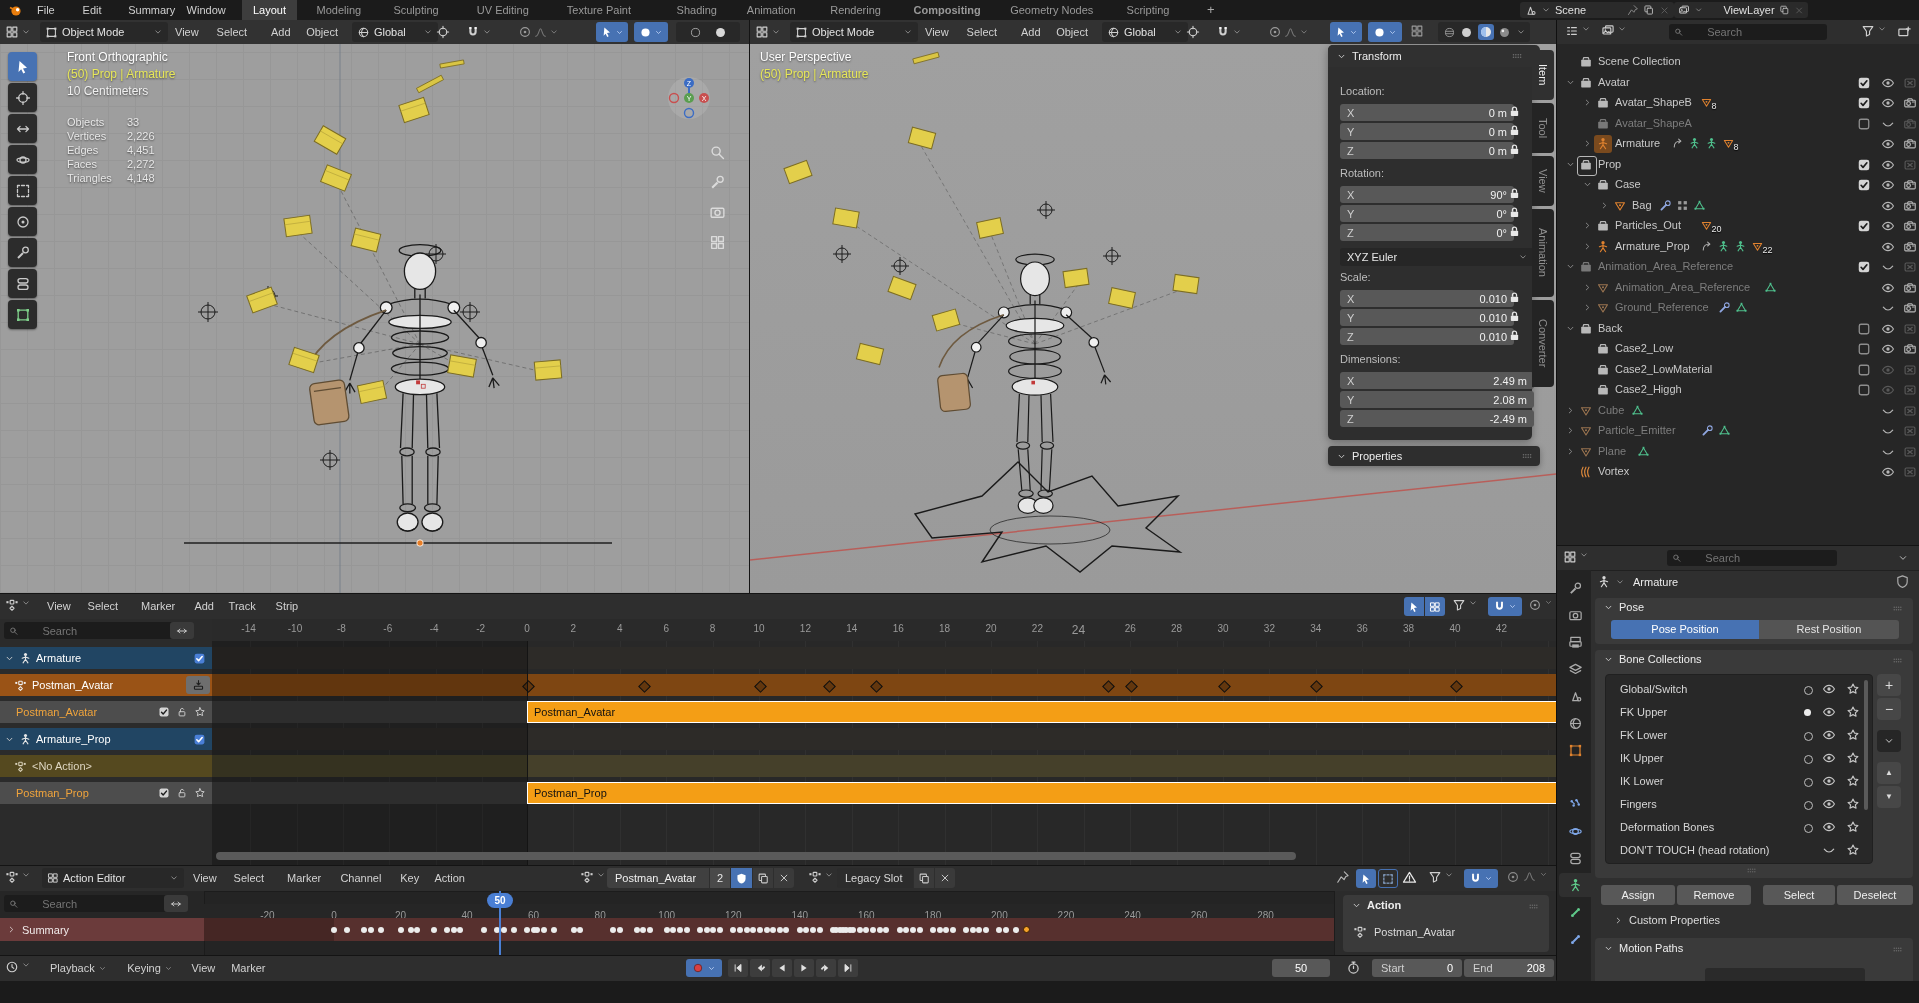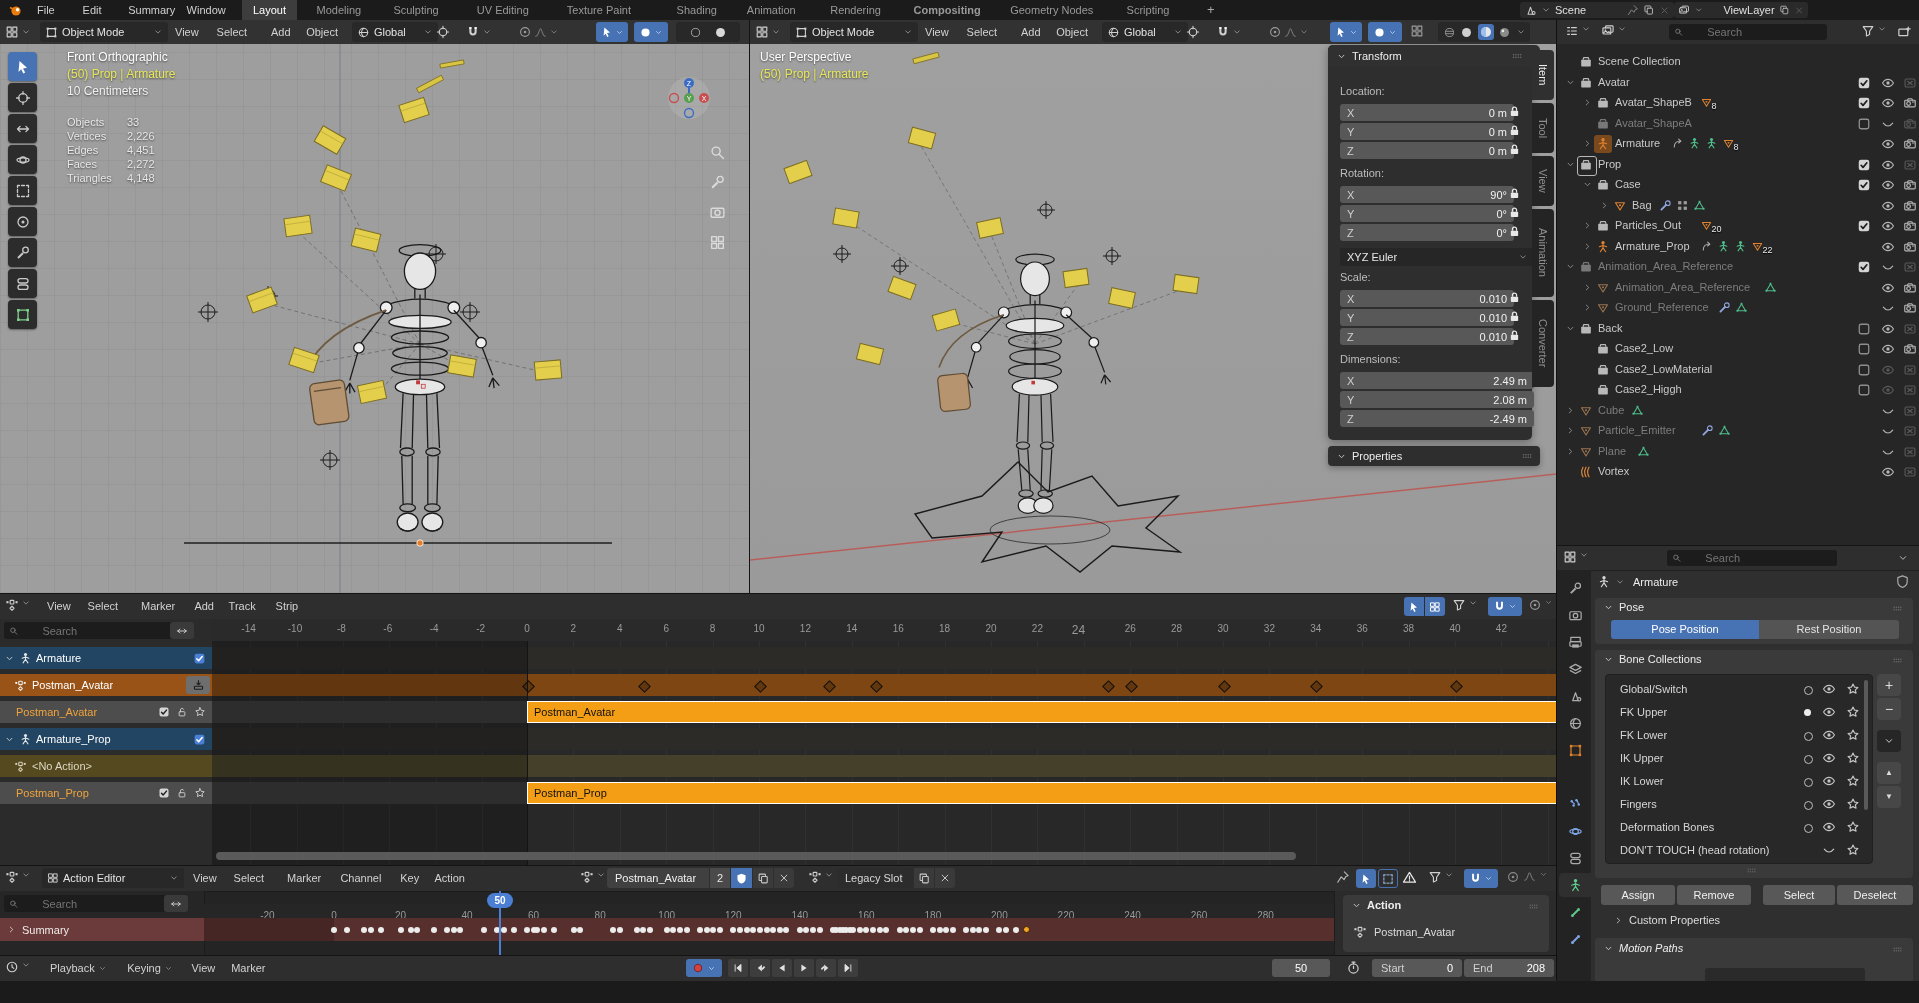--- a/index.html
+++ b/index.html
@@ -1906,21 +1906,21 @@
       <div style="position: absolute; left: 44px; top: 339px; width: 74px; height: 20px; background: rgb(88, 88, 88); border-radius: 3px; color: rgb(239, 239, 239); text-align: center; line-height: 20px;">Assign</div>
       <div style="position: absolute; left: 120px; top: 339px; width: 74px; height: 20px; background: rgb(88, 88, 88); border-radius: 3px; color: rgb(239, 239, 239); text-align: center; line-height: 20px;">Remove</div>
       <div style="position: absolute; left: 206px; top: 339px; width: 72px; height: 20px; background: rgb(88, 88, 88); border-radius: 3px; color: rgb(239, 239, 239); text-align: center; line-height: 20px;">Select</div>
       <div style="position: absolute; left: 280px; top: 339px; width: 76px; height: 20px; background: rgb(88, 88, 88); border-radius: 3px; color: rgb(239, 239, 239); text-align: center; line-height: 20px;">Deselect</div>
       <div style="position: absolute; left: 56px; top: 368px; display: flex; align-items: center; gap: 5px;">
         <svg width="11" height="11" viewBox="0 0 16 16">
           <path d="M6.2 4.5l3.6 3.5-3.6 3.5" fill="none" stroke="#bdbdbd" stroke-width="1.3" stroke-linecap="round" stroke-linejoin="round"></path>
         </svg>
         <span style="color: rgb(220, 220, 220);">Custom Properties</span>
       </div>
-      <div style="position: absolute; left: 38px; top: 392px; width: 318px; height: 43px; background: rgb(58, 58, 58); border-radius: 4px 4px 0px 0px; font-style: italic;">
+      <div style="position: absolute; left: 38px; top: 392px; width: 318px; height: 43px; background: rgb(58, 58, 58); border-radius: 4px 4px 0px 0px;">
         <div style="position: absolute; left: 8px; top: 4px; display: flex; align-items: center; gap: 5px;">
           <svg width="11" height="11" viewBox="0 0 16 16">
             <path d="M4.5 6.2l3.5 3.6 3.5-3.6" fill="none" stroke="#cfcfcf" stroke-width="1.3" stroke-linecap="round" stroke-linejoin="round"></path>
           </svg>
           <span style="color: rgb(237, 237, 237);">Motion Paths</span>
         </div>
         <div style="position: absolute; left: 296px; top: 5px; opacity: 0.5;">
           <svg width="13" height="13" viewBox="0 0 16 16">
             <g fill="#999">
               <circle cx="4" cy="6.5" r="0.9"></circle>

